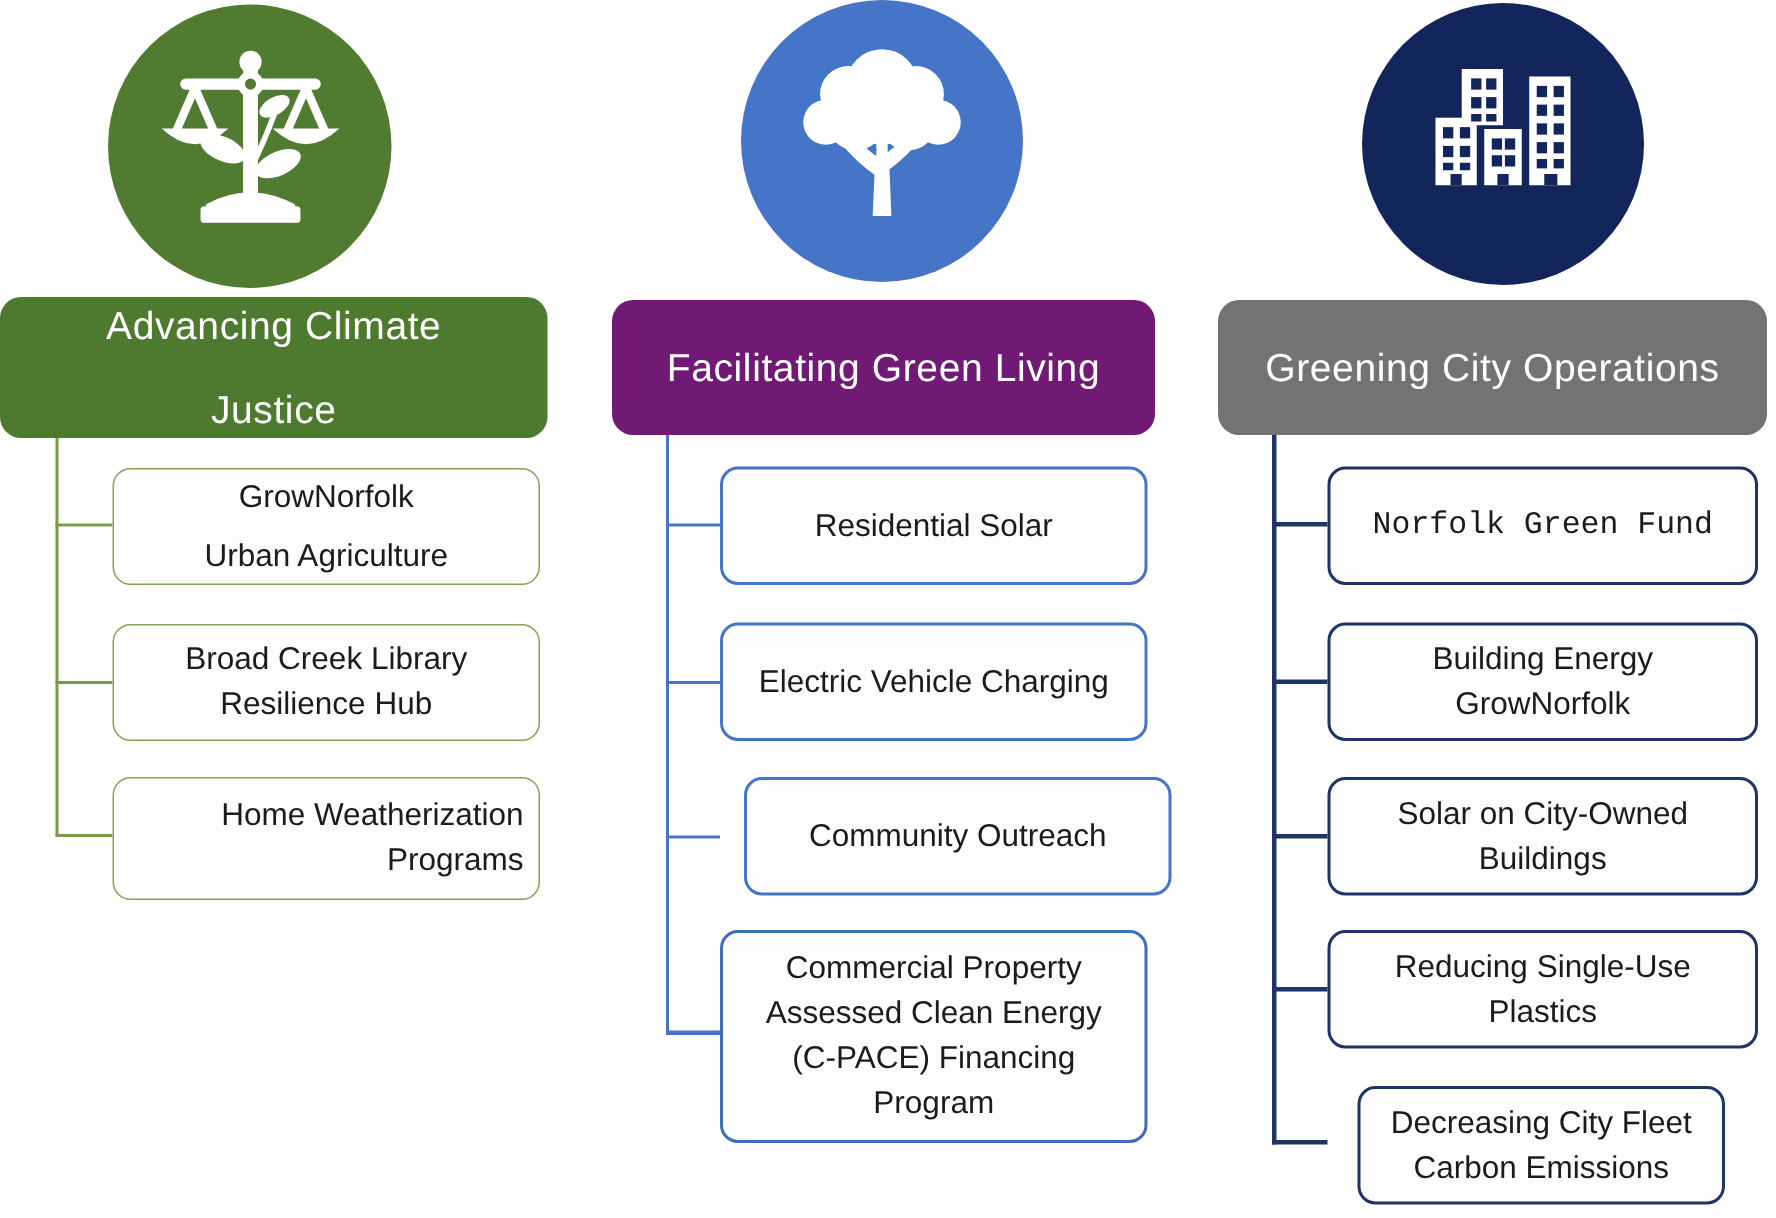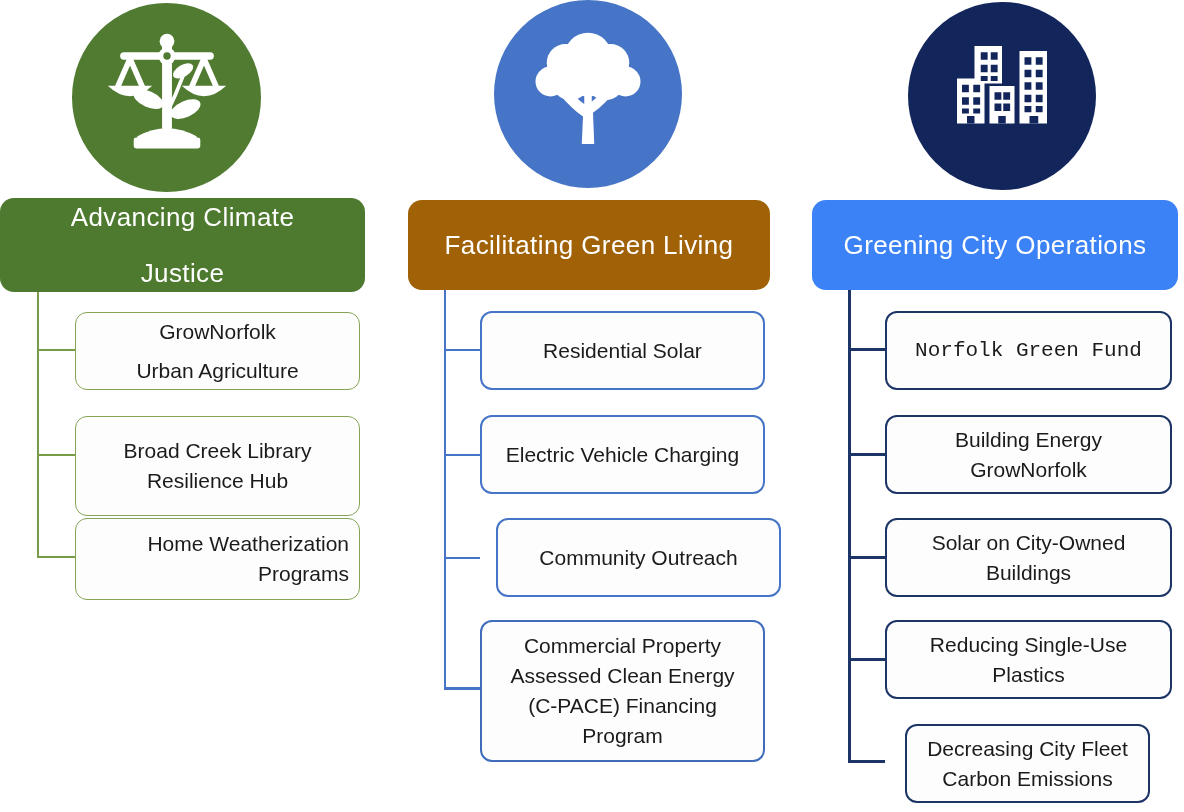--- a/index.html
+++ b/index.html
@@ -20,22 +20,22 @@
   .c-blue{background:#4674c6;}
   .c-navy{background:#13265c;}
   
   .hdr{
     position:absolute;border-radius:14px;
     display:flex;flex-direction:column;align-items:center;justify-content:center;
     color:#ffffff;font-size:26px;line-height:1.32;letter-spacing:.4px;
     text-align:center;
   }
   .h-green{background:#4e7a2f;gap:22px;}
-  .h-blue{background:#a16207;}
-  .h-navy{background:#3b82f6;}
+  .h-blue{background:#701a75;}
+  .h-navy{background:#737373;}
   
   .line{position:absolute;}
   .l-green{background:#769d45;}
   .l-blue{background:#4674c6;}
   .l-navy{background:#1c3566;}
   
   .pbox{
     position:absolute;border-radius:12px;background:#fdfdfd;
     display:flex;flex-direction:column;align-items:center;justify-content:center;
     text-align:center;color:#1b1b1b;font-size:21px;line-height:1.42;
@@ -80,21 +80,21 @@
 
   <div class="line l-green" style="left:37px;top:292px;width:2px;height:265px;"></div>
   <div class="line l-green" style="left:37px;top:349px;width:38px;height:2px;"></div>
   <div class="line l-green" style="left:37px;top:454px;width:38px;height:2px;"></div>
   <div class="line l-green" style="left:37px;top:556px;width:38px;height:2px;"></div>
 
   <div class="pbox b-green spaced" style="left:75px;top:312px;width:285px;height:78px;">
     <span class="pline">GrowNorfolk</span>
     <span class="pline">Urban Agriculture</span>
   </div>
-  <div class="pbox b-green" style="left:75px;top:416px;width:285px;height:100px;">
+  <div class="pbox b-green" style="left:75px;top:416px;width:285px;height:78px;">
     <span class="pline">Broad Creek Library</span>
     <span class="pline">Resilience Hub</span>
   </div>
   <div class="pbox b-green" style="left:75px;top:518px;width:285px;height:82px;align-items:flex-end;">
     <span class="pline">Home Weatherization</span>
     <span class="pline">Programs</span>
   </div>
 
   <div class="circle c-blue" style="left:494px;top:0px;width:188px;height:188px;">
     <svg width="150" height="150" viewBox="0 0 120 120" fill="#ffffff">

